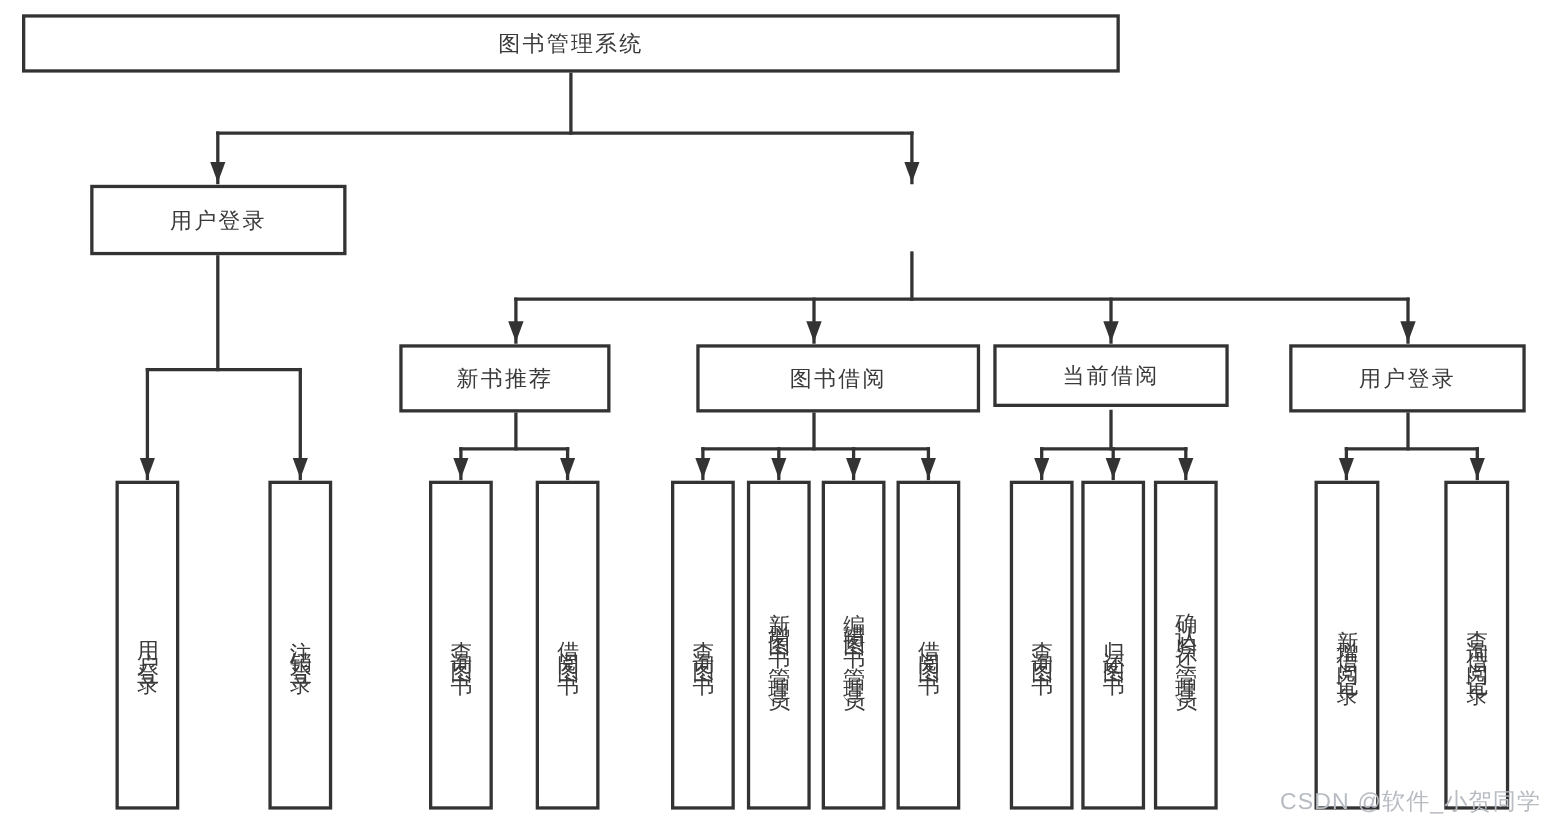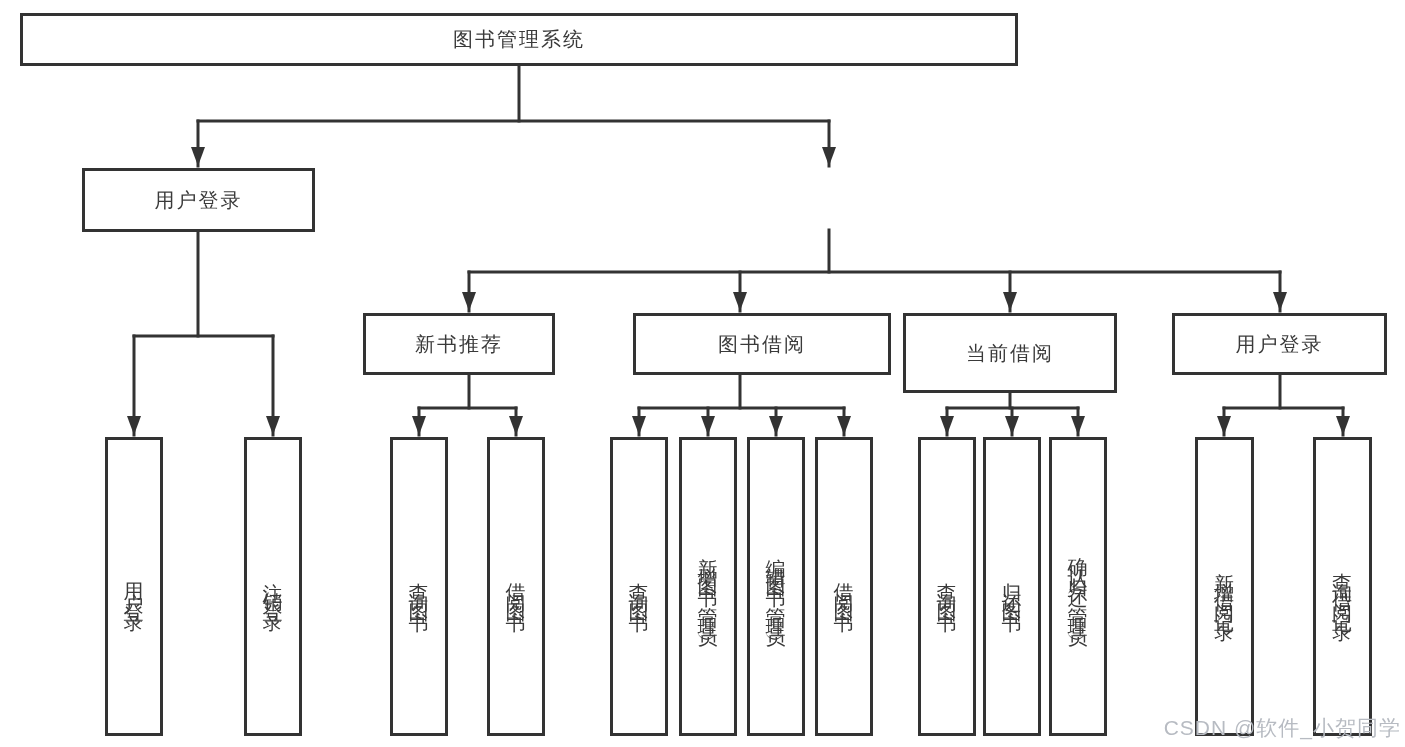--- a/index.html
+++ b/index.html
@@ -113,21 +113,21 @@
   <div class="node h" style="left:82px;top:168px;width:233px;height:64px">
     <span>用户登录</span>
   </div>
 
   <div class="node h" style="left:363px;top:313px;width:192px;height:62px">
     <span>新书推荐</span>
   </div>
   <div class="node h" style="left:633px;top:313px;width:258px;height:62px">
     <span>图书借阅</span>
   </div>
-  <div class="node h" style="left:903px;top:313px;width:214px;height:80px">
+  <div class="node h" style="left:903px;top:313px;width:214px;height:57px">
     <span>当前借阅</span>
   </div>
   <div class="node h" style="left:1172px;top:313px;width:215px;height:62px">
     <span>用户登录</span>
   </div>
 
   <div class="node v" style="left:105px;top:437px;width:58px;height:299px">
     <span>用户登录</span>
   </div>
   <div class="node v" style="left:244px;top:437px;width:58px;height:299px">

